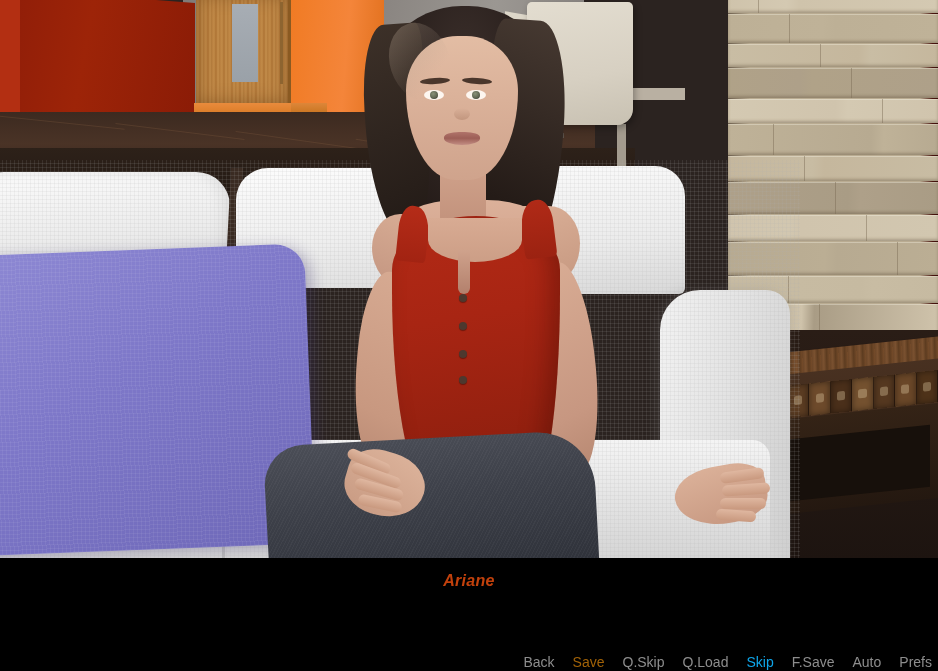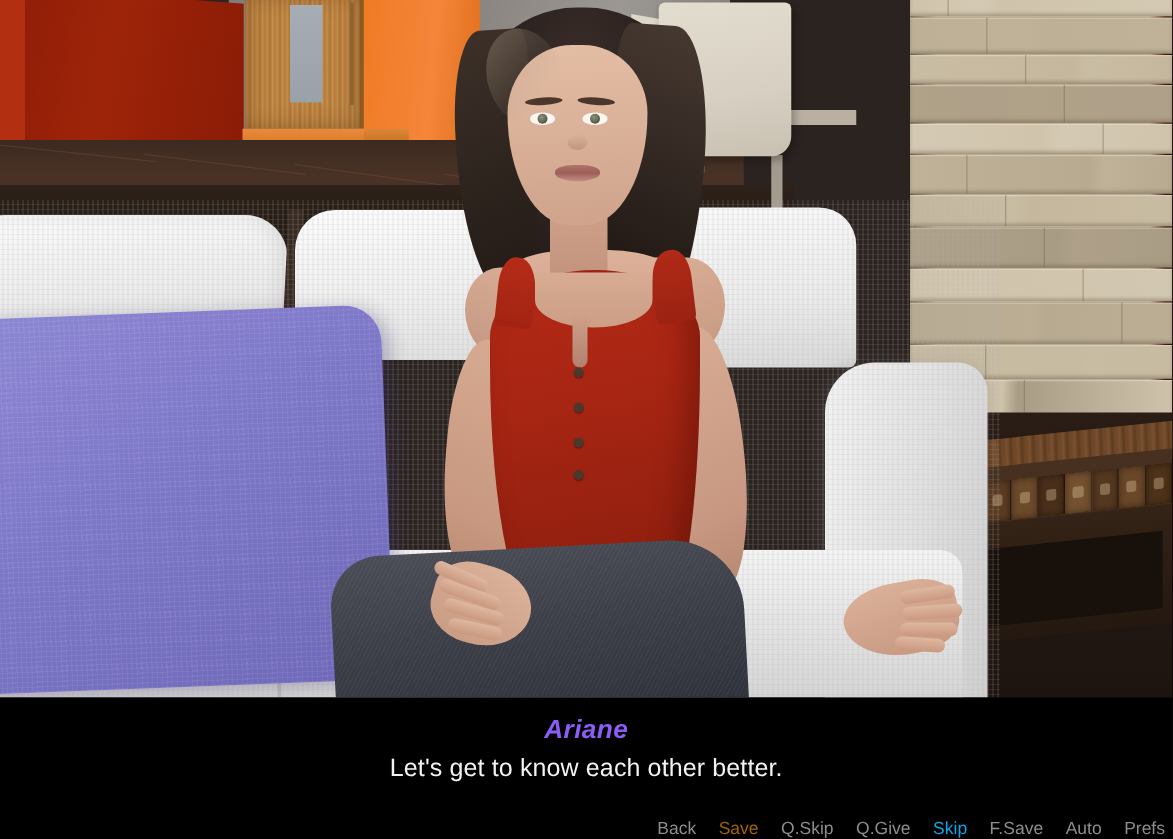--- a/index.html
+++ b/index.html
@@ -570,22 +570,22 @@
     left: 0; top: 558px;
     width: 938px;
     height: 113px;
     background: #000000;
   }
   #speaker {
     position: absolute;
     top: 14px;
     width: 100%;
     text-align: center;
-    color: #8b5cf6;
-    font-size: 21px;
+    color: #c2410c;
+    font-size: 16px;
     font-weight: bold;
     font-style: italic;
     letter-spacing: .3px;
   }
   #say-text {
     position: absolute;
     top: 46px;
     width: 100%;
     text-align: center;
     color: #f2f2f2;
@@ -767,26 +767,25 @@
       <div class="finger" style="left:472px;top:484px;width:48px;transform:rotate(-4deg)"></div>
       <div class="finger" style="left:470px;top:498px;width:46px;transform:rotate(0deg)"></div>
       <div class="finger" style="left:466px;top:510px;width:40px;transform:rotate(4deg)"></div>
     </div>
 
   </div>
 
 
   <div id="dialogue">
     <div id="speaker">Ariane</div>
-    <div id="say-text">Let's get to know each other better.</div>
     <div id="quickmenu">
         <span class="qm-item" style="color: rgb(141, 141, 141);">Back</span>
         <span class="qm-item" style="color: #a16207;">Save</span>
         <span class="qm-item" style="color: rgb(141, 141, 141);">Q.Skip</span>
-        <span class="qm-item" style="color: rgb(141, 141, 141);">Q.Give</span>
+        <span class="qm-item" style="color: rgb(141, 141, 141);">Q.Load</span>
         <span class="qm-item" style="color: #0ea5e9;">Skip</span>
         <span class="qm-item" style="color: rgb(141, 141, 141);">F.Save</span>
         <span class="qm-item" style="color: rgb(141, 141, 141);">Auto</span>
         <span class="qm-item" style="color: rgb(141, 141, 141);">Prefs</span>
       </div>
   </div>
 
 </div>
 
 </body></html>

